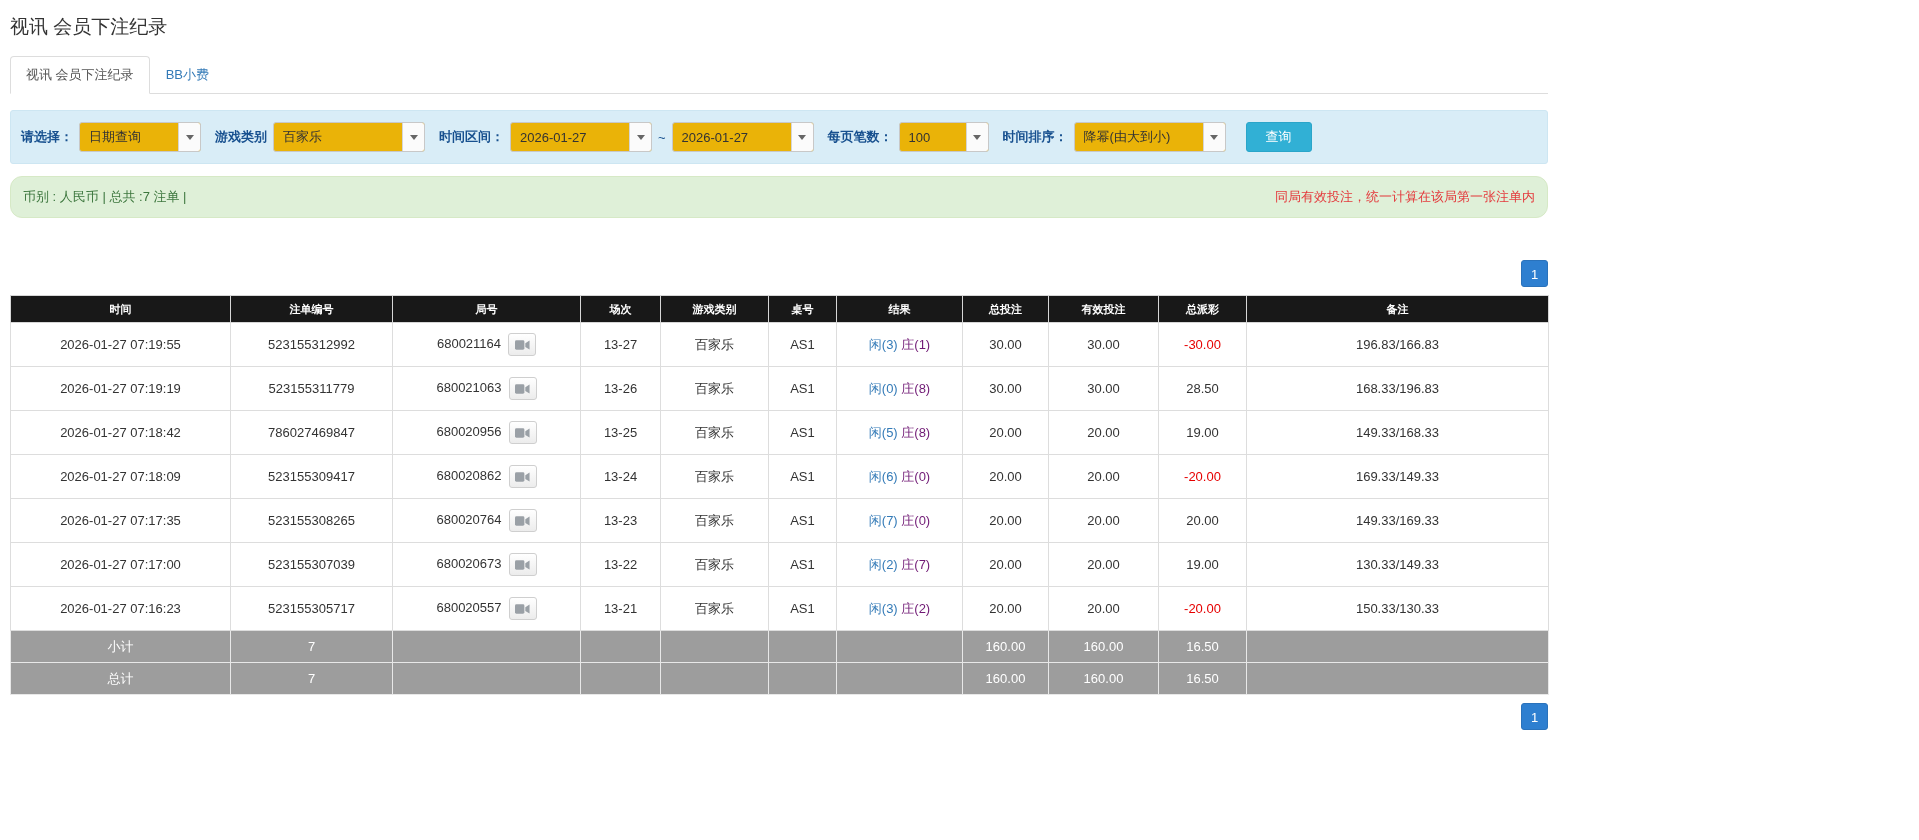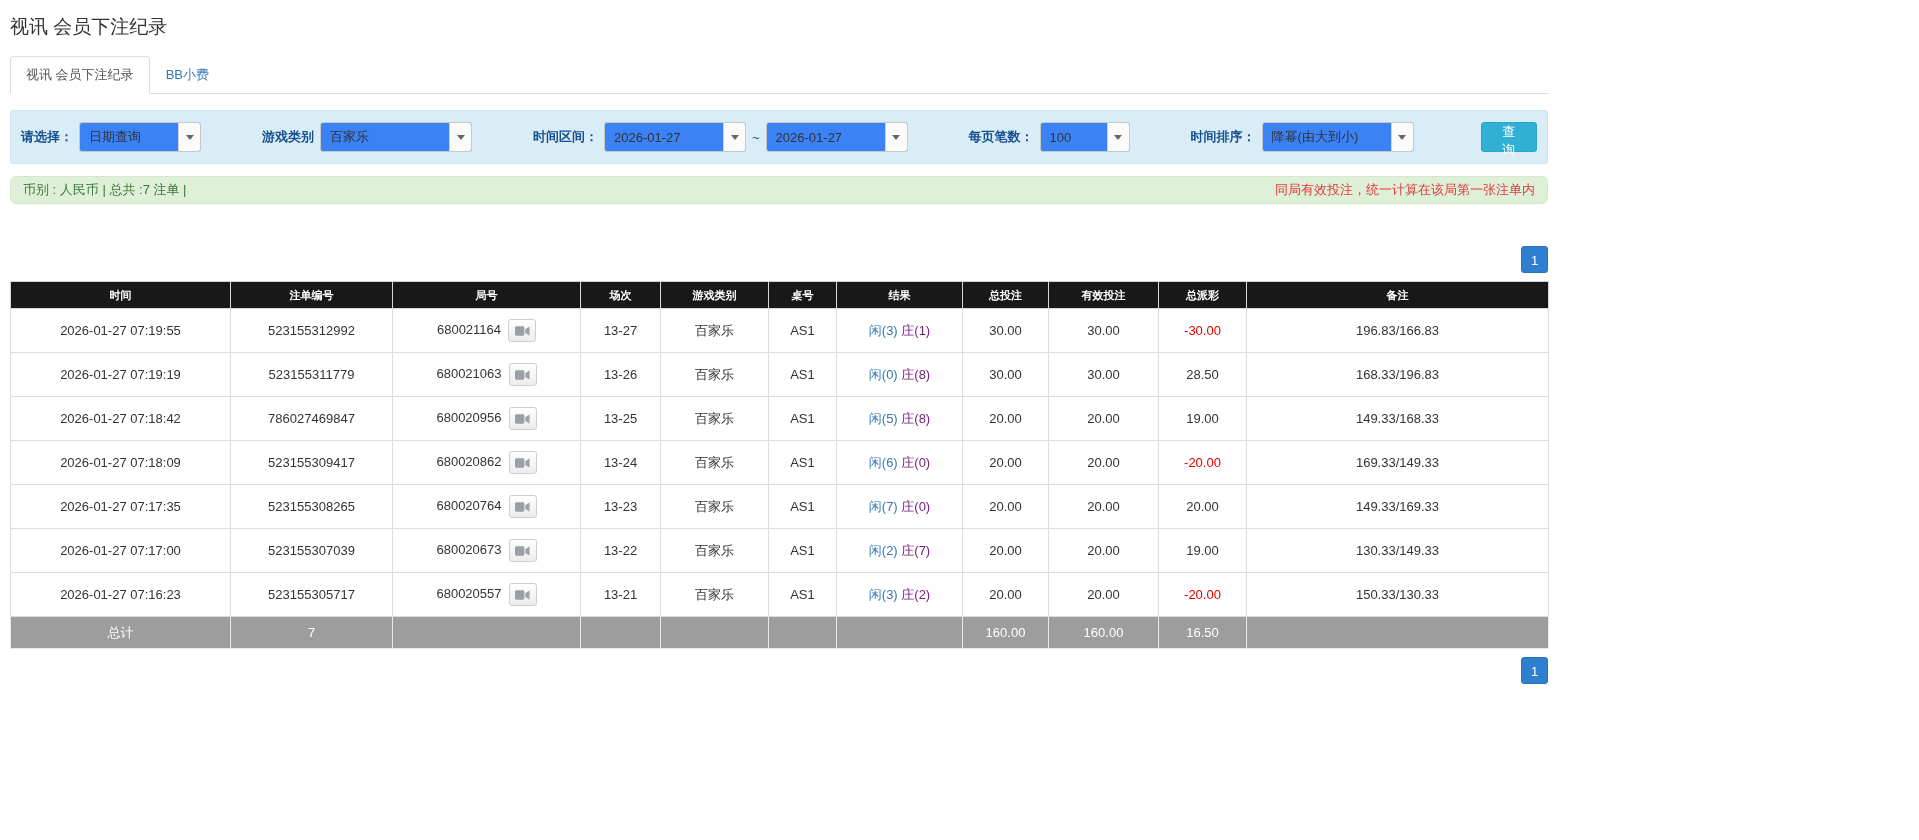--- a/index.html
+++ b/index.html
@@ -23,28 +23,28 @@
     border-radius: 4px 4px 0 0; color: #337ab7; background: transparent;
   }
   .tab.active {
     background: #fff; border-color: #ddd; border-bottom-color: #fff; color: #555;
   }
 
   
   .filter-bar {
     margin-top: 16px; background: #d9edf7; border: 1px solid #cde6f2;
     border-radius: 3px; padding: 11px 10px;
-    display: flex; align-items: center; flex-wrap: nowrap; gap: 47px;
+    display: flex; align-items: center; flex-wrap: nowrap;
   }
   .filter-group { display: flex; align-items: center; margin-right: 14px; }
   .filter-label { font-weight: bold; color: #17508f; margin-right: 6px; white-space: nowrap; }
   .tilde { color: #17508f; margin: 0 6px; }
 
   .combo {
-    display: inline-flex; align-items: stretch; background: #3b82f6;
+    display: inline-flex; align-items: stretch; background: #eab308;
     border: 1px solid #c8c8c8; border-radius: 3px; height: 30px; overflow: hidden;
   }
   .combo .combo-value {
     flex: 1; display: flex; align-items: center; padding: 0 9px;
     color: #333; white-space: nowrap; overflow: hidden;
   }
   .combo .combo-caret {
     width: 22px; border-left: 1px solid #d5d5d5; background: #fbfbfb;
     display: flex; align-items: center; justify-content: center; cursor: pointer;
   }
@@ -61,21 +61,21 @@
   .search-button {
     background: #31b0d5; color: #fff; border: 1px solid #2aa5c9;
     border-radius: 3px; height: 30px; padding: 0 19px; font-size: 13px;
     cursor: pointer; margin-left: 6px;
     font-family: "Liberation Sans", sans-serif;
   }
 
   
   .summary-bar {
     margin-top: 12px; background: #dff0d8; border: 1px solid #d6e9c6;
-    border-radius: 6px; padding: 4px 12px;
+    border-radius: 12px; padding: 11px 12px;
     display: flex; align-items: center; justify-content: space-between;
   }
   .summary-left { color: #3c763d; }
   .summary-right { color: #e4393c; }
 
   
   .pagination { text-align: right; }
   .pagination.top { margin: 42px 0 8px 0; }
   .pagination.bottom { margin: 8px 0 20px 0; }
   .page-btn {
@@ -386,32 +386,45 @@
       <span class="banker">庄(2)</span>
     </td>
     <td class="amount-link">20.00</td>
     <td>20.00</td>
     <td class="payout neg">-20.00</td>
     <td>150.33/130.33</td>
   </tr>
 </tbody>
     <tfoot>
       <tr class="totals">
-        <td>总计</td>
+        <td>小计</td>
         <td>7</td>
         <td></td>
         <td></td>
         <td></td>
         <td></td>
         <td></td>
         <td>160.00</td>
         <td>160.00</td>
         <td>16.50</td>
         <td></td>
       </tr>
+      <tr class="totals">
+        <td>总计</td>
+        <td>7</td>
+        <td></td>
+        <td></td>
+        <td></td>
+        <td></td>
+        <td></td>
+        <td>160.00</td>
+        <td>160.00</td>
+        <td>16.50</td>
+        <td></td>
+      </tr>
     </tfoot>
   </table>
 
   <div class="pagination bottom">
     <span class="page-btn">1</span>
   </div>
 
 </div>
 
 </body></html>

